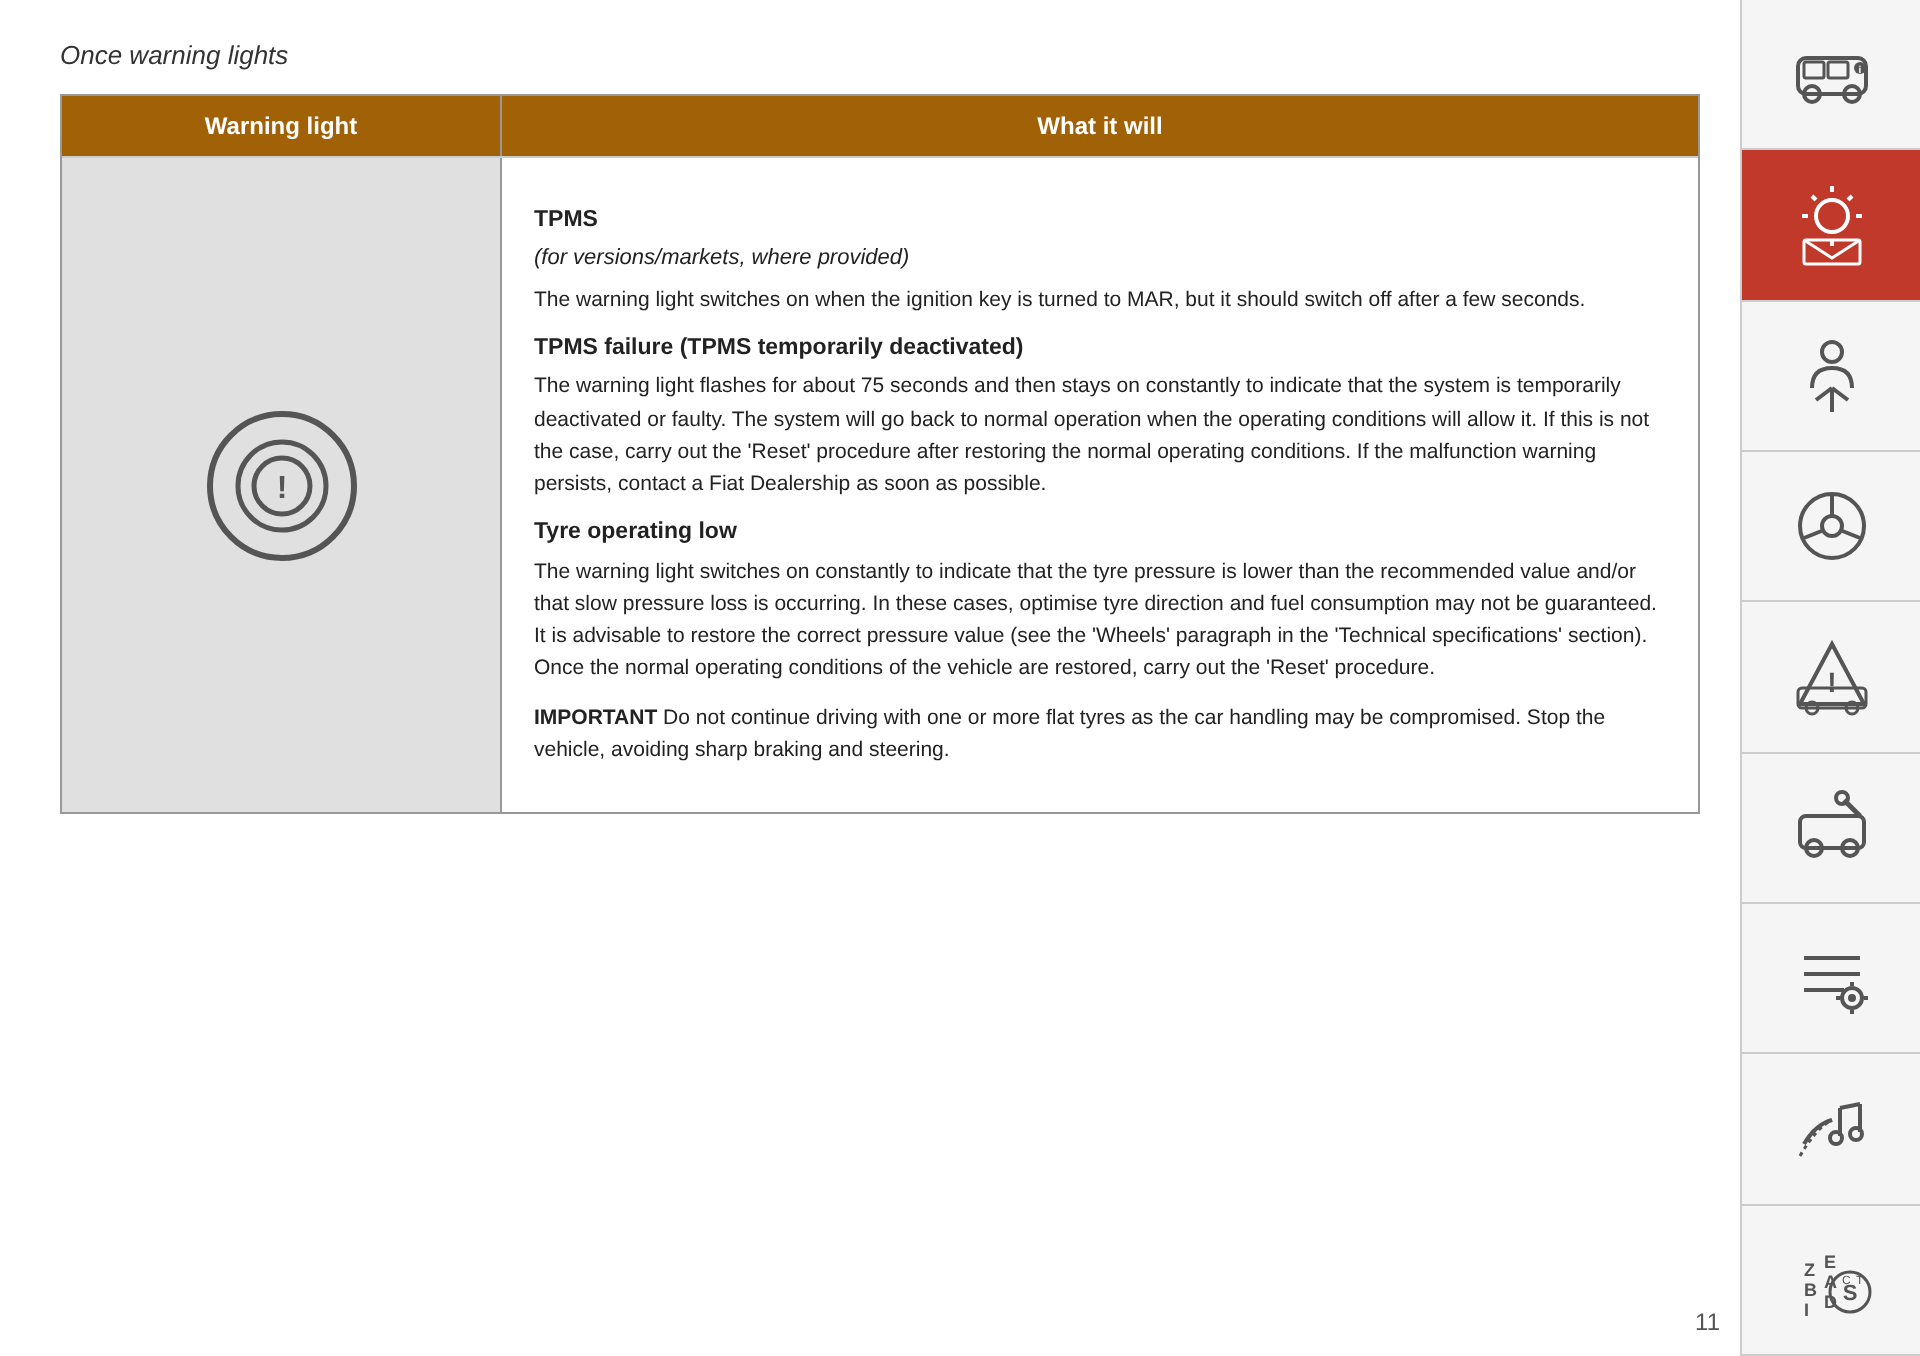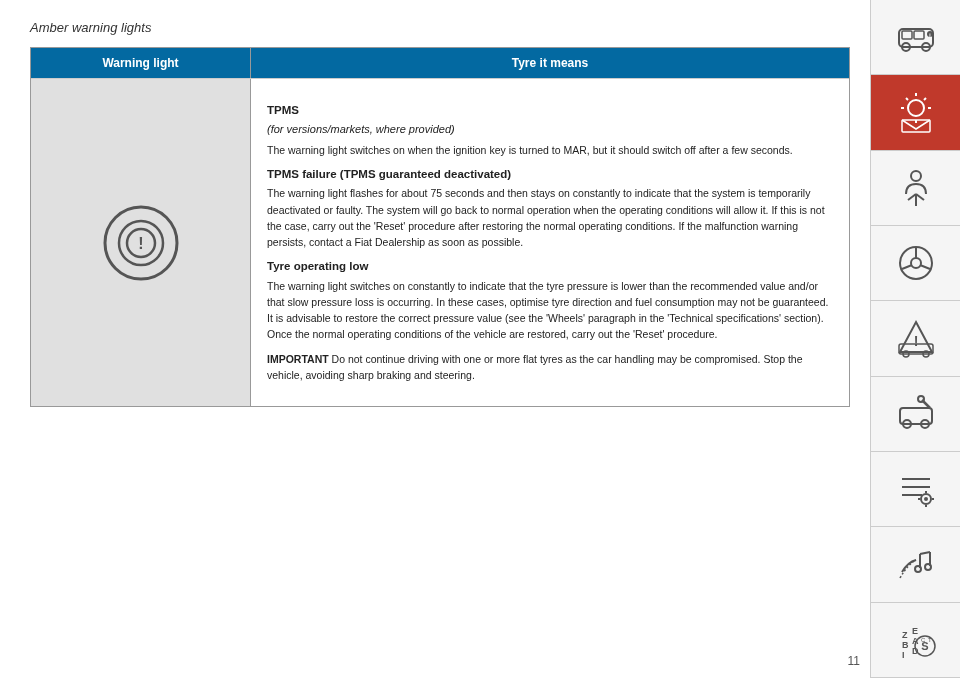--- a/index.html
+++ b/index.html
@@ -30,21 +30,21 @@
       font-weight: normal;
     }
 
     .table-container {
       border: 1px solid #999;
       width: 100%;
     }
 
     .table-header {
       display: flex;
-      background: #0369a1;
+      background: #a16207;
     }
 
     .header-cell {
       color: #fff;
       font-weight: bold;
       font-size: 12px;
       padding: 8px 12px;
       text-align: center;
     }
 
@@ -148,26 +148,26 @@
       right: 100px;
       font-size: 12px;
       font-weight: normal;
       color: #555;
     }
   </style>
 </head>
 <body>
 
 <div class="main-content">
-  <div class="page-title">Amber warning lights</div>
+  <div class="page-title">Once warning lights</div>
 
   <div class="table-container">
     <div class="table-header">
       <div class="header-cell header-warning">Warning light</div>
-      <div class="header-cell header-meaning">Tyre it means</div>
+      <div class="header-cell header-meaning">What it will</div>
     </div>
 
     <div class="table-row">
       <div class="cell-icon">
 
         <svg viewBox="0 0 80 80" width="80" height="80">
 
           <circle cx="40" cy="40" r="36" fill="none" stroke="#555" stroke-width="3"></circle>
 
           <circle cx="40" cy="40" r="22" fill="none" stroke="#555" stroke-width="2.5"></circle>
@@ -177,21 +177,21 @@
 
         </svg>
       </div>
 
       <div class="cell-text">
 
         <div class="section-title">TPMS</div>
         <div class="section-subtitle">(for versions/markets, where provided)</div>
         <div class="section-body">The warning light switches on when the ignition key is turned to MAR, but it should switch off after a few seconds.</div>
 
-        <div class="section-title">TPMS failure (TPMS guaranteed deactivated)</div>
+        <div class="section-title">TPMS failure (TPMS temporarily deactivated)</div>
         <div class="section-body">The warning light flashes for about 75 seconds and then stays on constantly to indicate that the system is temporarily deactivated or faulty. The system will go back to normal operation when the operating conditions will allow it. If this is not the case, carry out the 'Reset' procedure after restoring the normal operating conditions. If the malfunction warning persists, contact a Fiat Dealership as soon as possible.</div>
 
         <div class="section-title">Tyre operating low</div>
         <div class="section-body">The warning light switches on constantly to indicate that the tyre pressure is lower than the recommended value and/or that slow pressure loss is occurring. In these cases, optimise tyre direction and fuel consumption may not be guaranteed. It is advisable to restore the correct pressure value (see the 'Wheels' paragraph in the 'Technical specifications' section). Once the normal operating conditions of the vehicle are restored, carry out the 'Reset' procedure.</div>
 
         <div class="important-text">
           <strong>IMPORTANT</strong> Do not continue driving with one or more flat tyres as the car handling may be compromised. Stop the vehicle, avoiding sharp braking and steering.
         </div>
       </div>
     </div>

